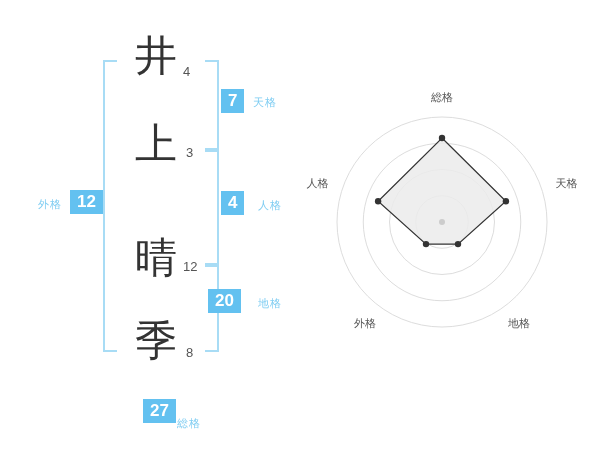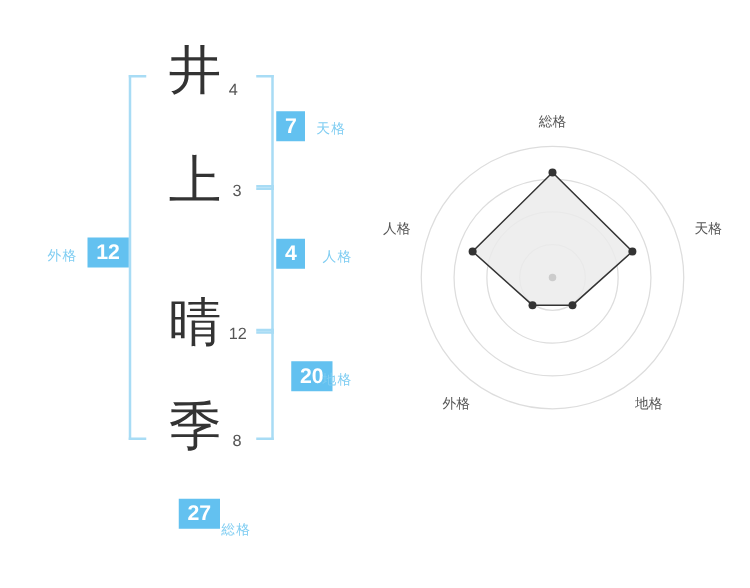--- a/index.html
+++ b/index.html
@@ -112,21 +112,21 @@
     <div class="bracket" style="left:205px; top:263px; width:12px; height:85px;"></div>
 
     <div class="bracket-left" style="left:103px; top:60px; width:12px; height:288px;"></div>
 
     <div class="kaku-badge" style="left:221px; top:89px;">7</div>
     <div class="kaku-label" style="left:253px; top:95px;">天格</div>
 
     <div class="kaku-badge" style="left:221px; top:191px;">4</div>
     <div class="kaku-label" style="left:258px; top:198px;">人格</div>
 
-    <div class="kaku-badge" style="left:233px; top:289px;">20</div>
+    <div class="kaku-badge" style="left:208px; top:289px;">20</div>
     <div class="kaku-label" style="left:258px; top:296px;">地格</div>
 
     <div class="kaku-label" style="left:38px; top:197px;">外格</div>
     <div class="kaku-badge" style="left:70px; top:190px;">12</div>
 
     <div class="kaku-badge" style="left:143px; top:399px;">27</div>
     <div class="kaku-label" style="left:177px; top:416px;">総格</div>
   </div>
 
   <div class="chart-panel">

